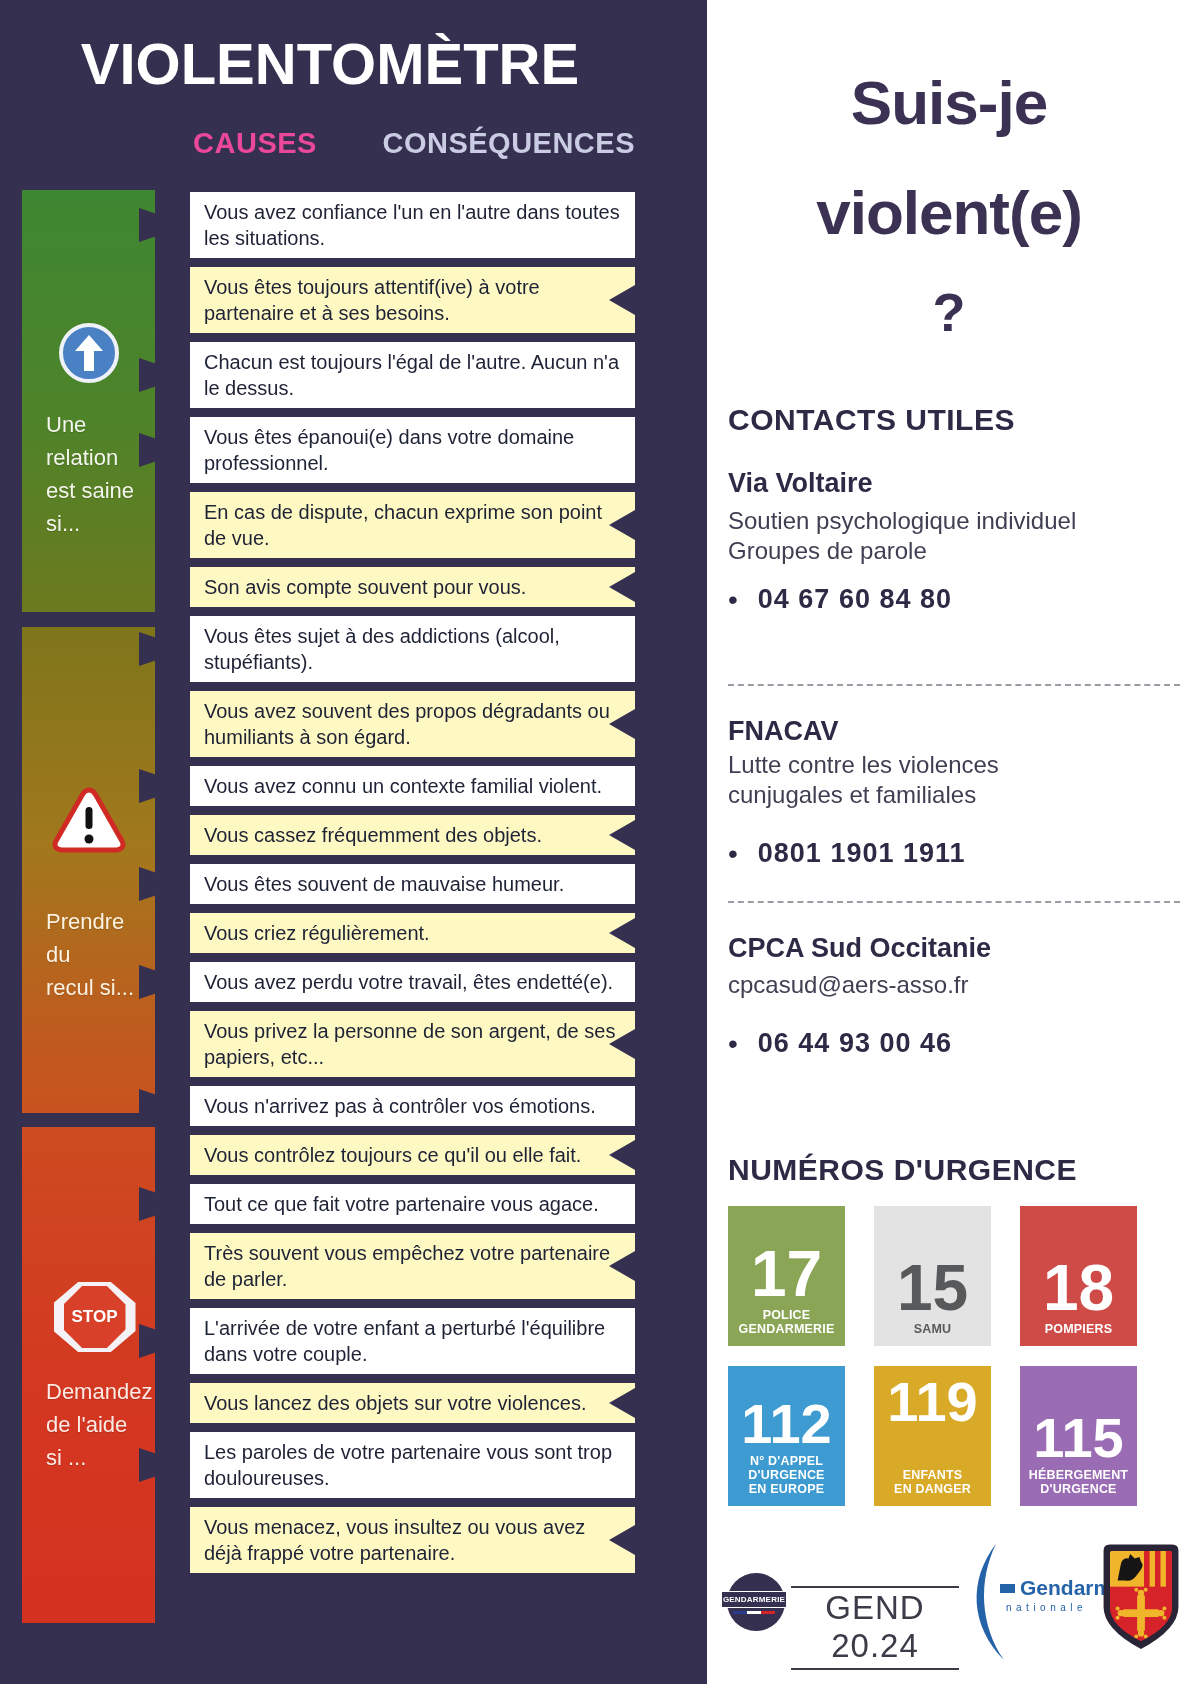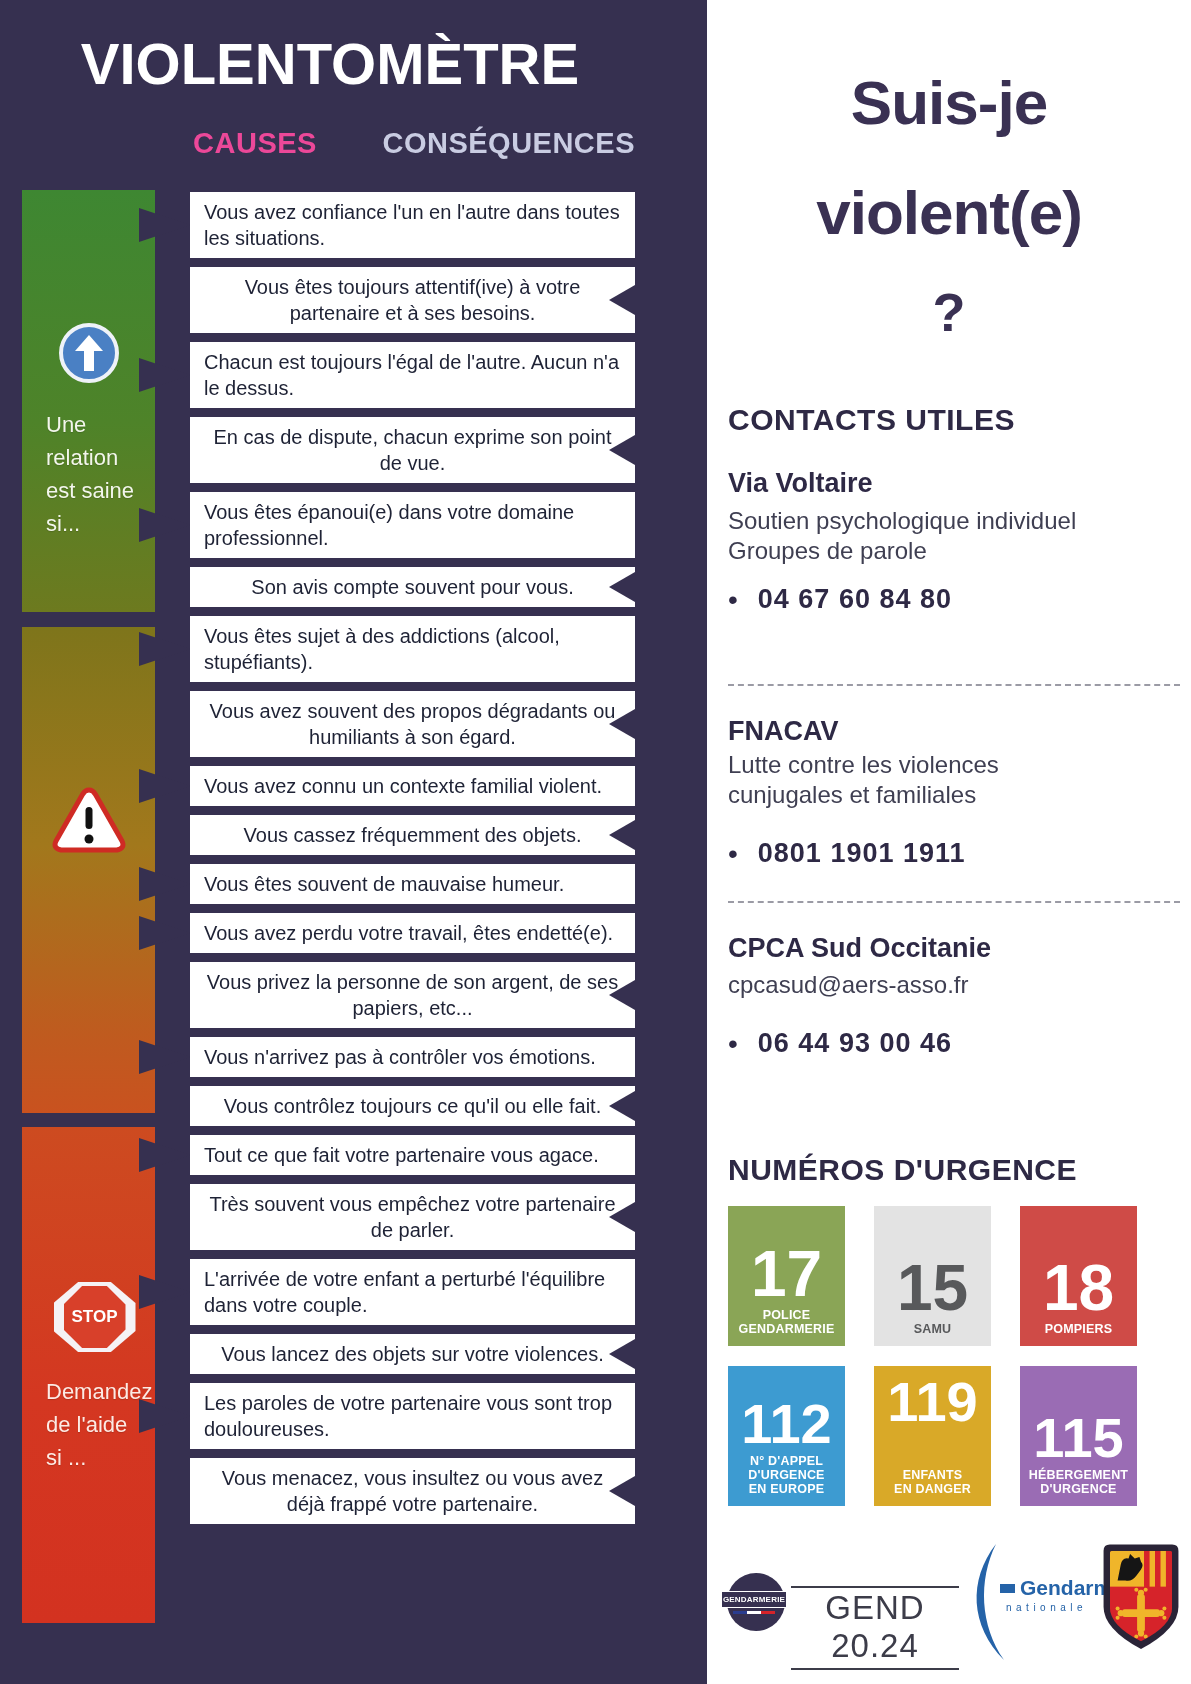--- a/index.html
+++ b/index.html
@@ -54,21 +54,21 @@
     display:flex;align-items:center;justify-content:center;}
   .stop-text{color:#fff;font-weight:900;font-size:17px;letter-spacing:0px;}
   
   .items{position:absolute;left:190px;top:192px;width:445px;}
   .item{
     position:relative;margin-bottom:9px;padding:7px 14px;min-height:30px;
     font-size:20px;line-height:26px;color:#1e2235;
     display:flex;flex-direction:column;justify-content:center;
   }
   .item.cause{background:#ffffff;text-align:left;}
-  .item.consequence{background:#ffffff;text-align:center;}
+  .item.consequence{background:#fef9c3;text-align:left;}
   .item.cause::before{
     content:"";position:absolute;left:-51px;top:50%;transform:translateY(-50%);
     border-top:17px solid transparent;border-bottom:17px solid transparent;
     border-left:51px solid #363050;width:0;height:0;
   }
   .item.consequence::after{
     content:"";position:absolute;right:0;top:50%;transform:translateY(-50%);
     border-top:15px solid transparent;border-bottom:15px solid transparent;
     border-right:26px solid #363050;width:0;height:0;
   }
@@ -150,47 +150,50 @@
 si...</div>
       </div>
       <div class="meter-seg seg-caution" data-interactable="false">
         <div class="zone-icon icon-warning" data-interactable="false">
           <svg width="76" height="72" viewBox="0 0 76 72">
             <path d="M38 5 Q42 5 44.5 9.5 L71 56 Q74.5 63 66 65 L10 65 Q1.5 63 5 56 L31.5 9.5 Q34 5 38 5 Z" fill="#ffffff" stroke="#cf2b24" stroke-width="5" stroke-linejoin="round"></path>
             <rect x="34.5" y="22" width="7" height="22" rx="3.5" fill="#111111"></rect>
             <circle cx="38" cy="54" r="4.5" fill="#111111"></circle>
           </svg>
         </div>
+        <div class="zone-label" data-interactable="false">Prendre du
+recul si...</div>
       </div>
       <div class="meter-seg seg-danger" data-interactable="false">
         <div class="zone-icon icon-stop" data-interactable="false">
           <div class="stop-outer">
               <div class="stop-inner">
             <span class="stop-text" data-interactable="false">STOP</span>
           </div>
             </div>
         </div>
         <div class="zone-label" data-interactable="false">Demandez
 de l'aide
 si ...</div>
       </div>
     </div>
 
     <div class="items" data-interactable="false">
       <div class="item cause" data-interactable="false">Vous avez confiance l'un en l'autre dans toutes les situations.</div>
       <div class="item consequence" data-interactable="false">Vous êtes toujours attentif(ive) à votre partenaire et à ses besoins.</div>
       <div class="item cause" data-interactable="false">Chacun est toujours l'égal de l'autre. Aucun n'a le dessus.</div>
+      <div class="item cause" data-interactable="false">Vous êtes épanoui(e) dans votre domaine professionnel.</div>
       <div class="item consequence" data-interactable="false">En cas de dispute, chacun exprime son point de vue.</div>
-      <div class="item cause" data-interactable="false">Vous êtes épanoui(e) dans votre domaine professionnel.</div>
       <div class="item consequence" data-interactable="false">Son avis compte souvent pour vous.</div>
       <div class="item cause" data-interactable="false">Vous êtes sujet à des addictions (alcool, stupéfiants).</div>
       <div class="item consequence" data-interactable="false">Vous avez souvent des propos dégradants ou humiliants à son égard.</div>
       <div class="item cause" data-interactable="false">Vous avez connu un contexte familial violent.</div>
       <div class="item consequence" data-interactable="false">Vous cassez fréquemment des objets.</div>
       <div class="item cause" data-interactable="false">Vous êtes souvent de mauvaise humeur.</div>
+      <div class="item consequence" data-interactable="false">Vous criez régulièrement.</div>
       <div class="item cause" data-interactable="false">Vous avez perdu votre travail, êtes endetté(e).</div>
       <div class="item consequence" data-interactable="false">Vous privez la personne de son argent, de ses papiers, etc...</div>
       <div class="item cause" data-interactable="false">Vous n'arrivez pas à contrôler vos émotions.</div>
       <div class="item consequence" data-interactable="false">Vous contrôlez toujours ce qu'il ou elle fait.</div>
       <div class="item cause" data-interactable="false">Tout ce que fait votre partenaire vous agace.</div>
       <div class="item consequence" data-interactable="false">Très souvent vous empêchez votre partenaire de parler.</div>
       <div class="item cause" data-interactable="false">L'arrivée de votre enfant a perturbé l'équilibre dans votre couple.</div>
       <div class="item consequence" data-interactable="false">Vous lancez des objets sur votre violences.</div>
       <div class="item cause" data-interactable="false">Les paroles de votre partenaire vous sont trop douloureuses.</div>
       <div class="item consequence" data-interactable="false">Vous menacez, vous insultez ou vous avez déjà frappé votre partenaire.</div>

